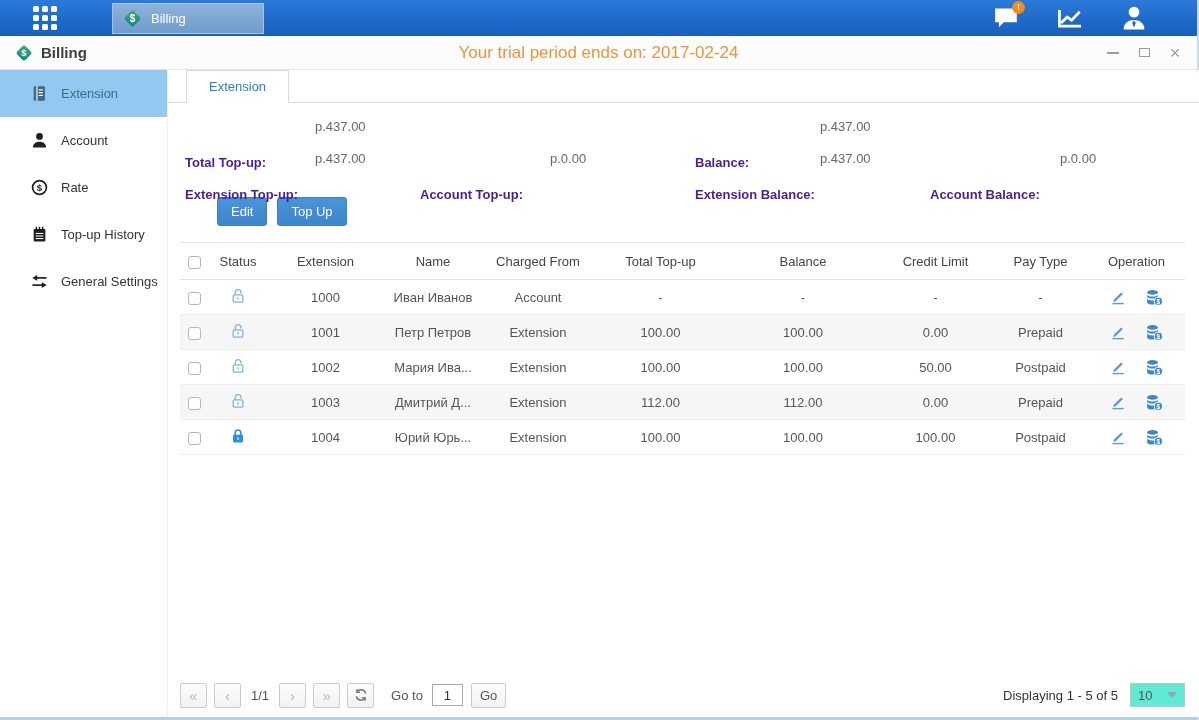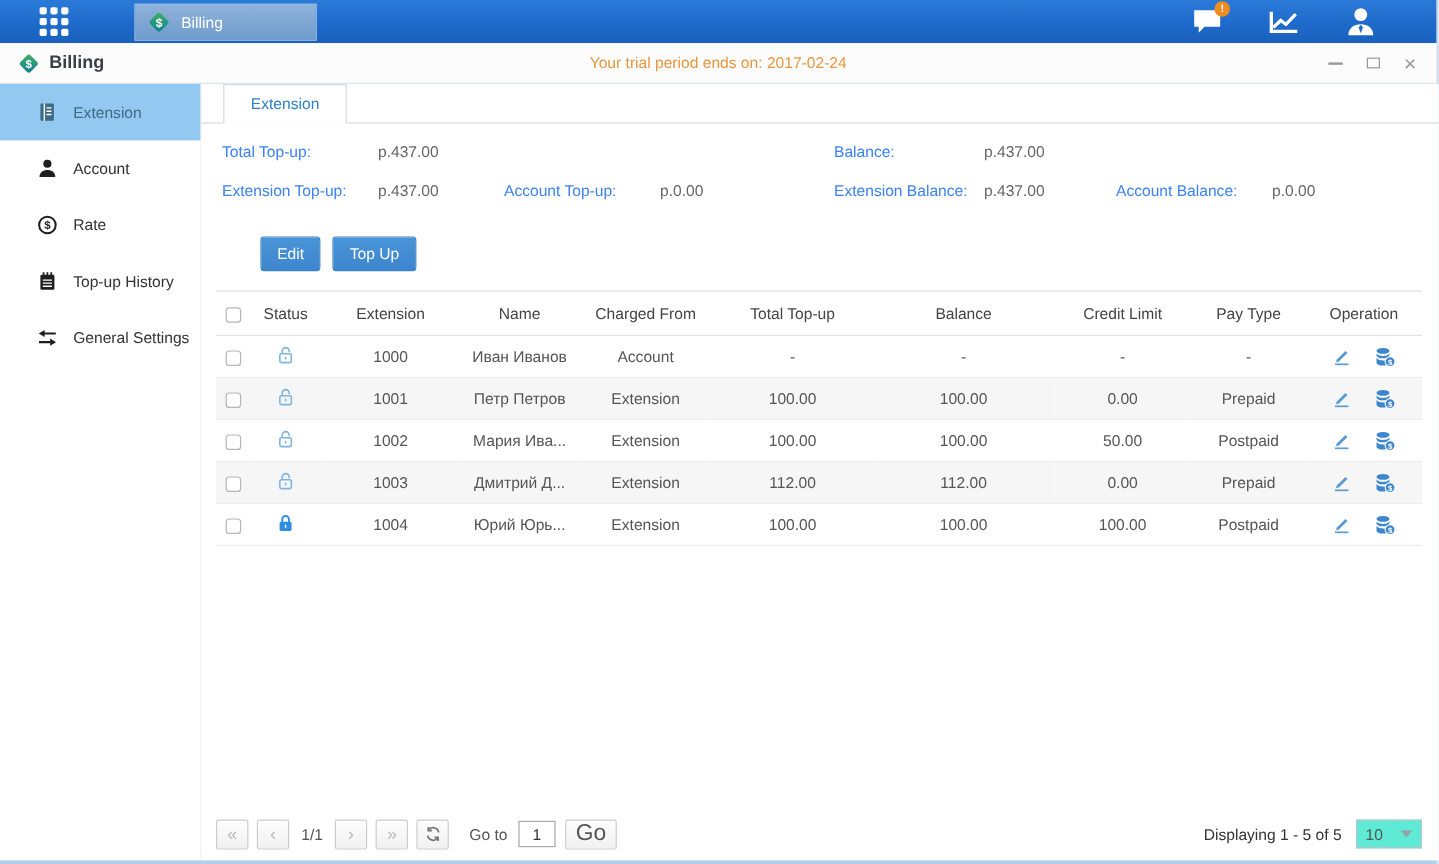--- a/index.html
+++ b/index.html
@@ -20,21 +20,21 @@
     background:linear-gradient(180deg,#8fb2d9,#6f9ccd); border:1px solid #a5c3e2; }
   .taskbar-right { margin-left:auto; display:flex; align-items:center; gap:34px; padding-right:48px; }
   .tb-ico { position:relative; width:30px; height:26px; display:flex; align-items:center; justify-content:center; cursor:pointer; }
   .badge { position:absolute; top:-4px; right:-4px; width:13px; height:13px; border-radius:50%;
     background:#ef8b1f; color:#fff; font-size:9px; font-weight:bold; line-height:13px; text-align:center; }
 
   
   .titlebar { position:relative; height:34px; background:#fcfcfc; border-bottom:1px solid #e2e5e8;
     display:flex; align-items:center; padding:0 14px; }
   .win-title { font-size:15px; font-weight:bold; color:#3a3f44; margin-left:7px; }
-  .trial { position:absolute; left:0; right:0; text-align:center; color:#e9953f; font-size:13px; pointer-events:none; }
+  .trial { position:absolute; left:0; right:0; text-align:center; color:#e9953f; font-size:17px; pointer-events:none; }
   .win-controls { margin-left:auto; display:flex; align-items:center; gap:15px; z-index:2; }
   .wc { display:inline-flex; align-items:center; justify-content:center; width:16px; height:16px; cursor:pointer; color:#9a9a9a; }
   .wc-min i { display:block; width:12px; height:2px; background:#9a9a9a; }
   .wc-max i { display:block; width:11px; height:9px; border:1.5px solid #9a9a9a; }
   .wc-close { font-size:18px; line-height:16px; }
 
   
   .sidebar { position:absolute; left:0; top:70px; width:168px; height:647px; background:#fff; border-right:1px solid #efefef; }
   .side-item { height:47px; display:flex; align-items:center; padding-left:30px; gap:13px; cursor:pointer; color:#333; }
   .side-item .sicon { width:18px; height:18px; display:flex; align-items:center; justify-content:center; color:#1f1f1f; }
@@ -42,21 +42,21 @@
   .side-item.active .sicon { color:#3d6a85; }
 
   
   .content { position:absolute; left:168px; top:70px; width:1031px; height:647px; background:#fff; }
   .tabbar { height:33px; border-bottom:1px solid #d9d9d9; padding-left:18px; display:flex; }
   .tab { height:33px; margin-bottom:-1px; padding:0 22px; display:flex; align-items:center;
     background:#fff; border:1px solid #d9d9d9; border-bottom:1px solid #fff; color:#2e7fc1; cursor:pointer; }
 
   .summary { position:relative; height:86px; }
   .summary span { position:absolute; white-space:nowrap; }
-  .lbl { font-weight:normal; color:#3b82f6; }
+  .lbl { font-weight:bold; color:#4c1d95;margin-top:36px; }
   .val { color:#666; }
 
   .actions { margin:8px 0 16px 17px; display:flex; gap:10px;padding-left:32px; }
   .btn-blue { border:1px solid #3a82c6; background:linear-gradient(180deg,#4a94d8,#3d85cd);
     color:#fff; font-size:13px; padding:6px 13px; border-radius:3px; cursor:pointer;
     font-family:"Liberation Sans", sans-serif; }
 
   table.grid { margin-left:12px; width:1005px; border-collapse:collapse; table-layout:fixed; }
   table.grid th { height:37px; font-weight:normal; color:#444; border-top:1px solid #e2e2e2;
     border-bottom:1px solid #e2e2e2; cursor:pointer; }
@@ -72,21 +72,21 @@
 
   
   .pager { position:absolute; left:12px; right:14px; bottom:8px; height:28px; display:flex; align-items:center; color:#555; }
   .pbtn { min-width:27px; height:25px; border:1px solid #cccccc; border-radius:2px;
     background:linear-gradient(180deg,#fdfdfd,#f1f1f1); color:#b8b8b8; font-size:15px;
     display:flex; align-items:center; justify-content:center; margin-right:7px; cursor:pointer; }
   .pageno { margin:0 10px 0 3px; color:#555; }
   .goto-lbl { margin:0 9px 0 10px; }
   .goto-input { width:31px; height:22px; border:1px solid #a9a9a9; text-align:center; font-size:13px;
     font-family:"Liberation Sans", sans-serif; color:#333; margin-right:8px; }
-  .go-btn { color:#555; font-size:19px; padding:0 8px; }
+  .go-btn { color:#555; font-size:13px; padding:0 8px; }
   .pager-right { margin-left:auto; display:flex; align-items:center; }
   .displaying { color:#333; }
   .sizebox { margin-left:12px; width:55px; height:24px; border:1px solid #b9c6d2; background:#5eead4;
     display:flex; align-items:center; padding:0 7px; cursor:pointer; color:#555;gap:15px; }
   .sizebox .arrow { margin-left:auto; width:0; height:0; border-left:5px solid transparent;
     border-right:5px solid transparent; border-top:6px solid #98a2aa; }
 
   .bottom-strip { position:absolute; left:0; right:0; bottom:0; height:3px; background:#b4cfe9; }
 </style>
 </head>

